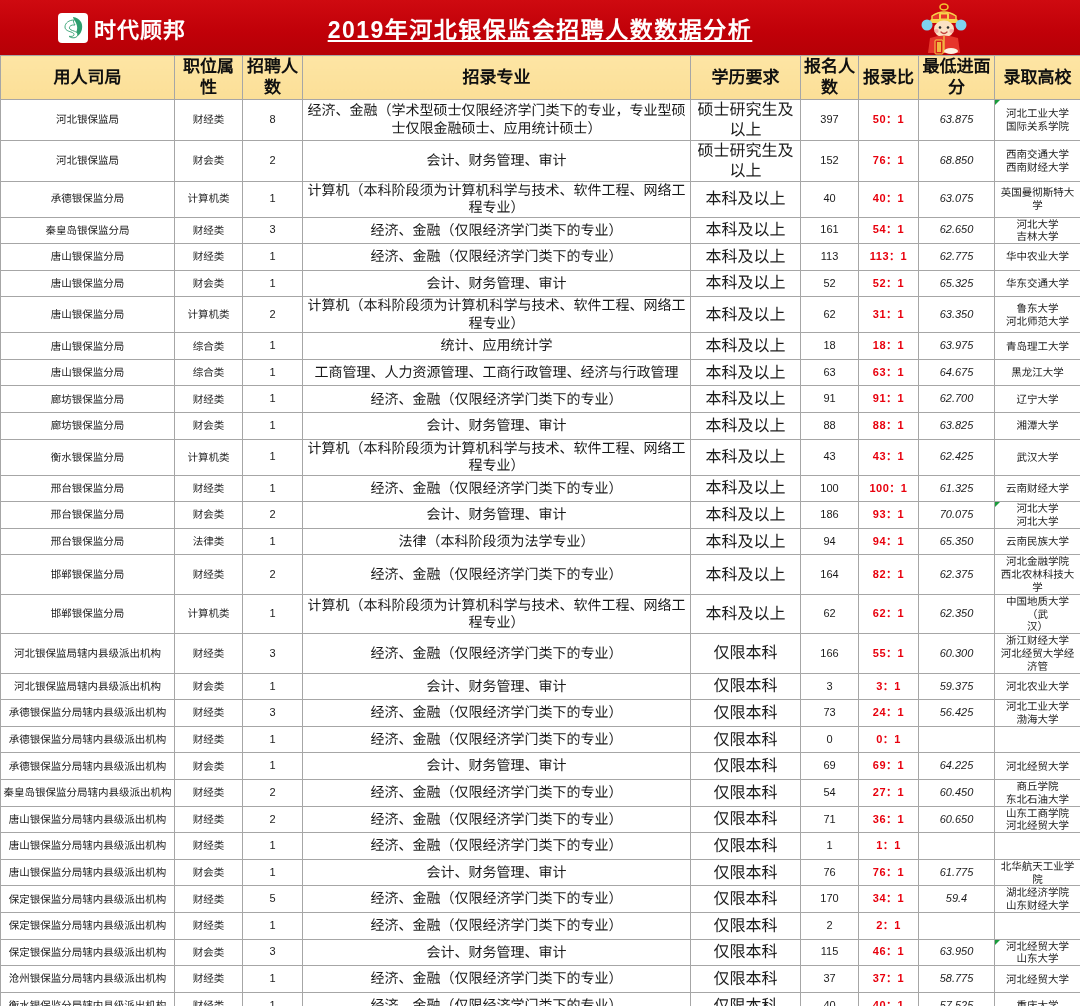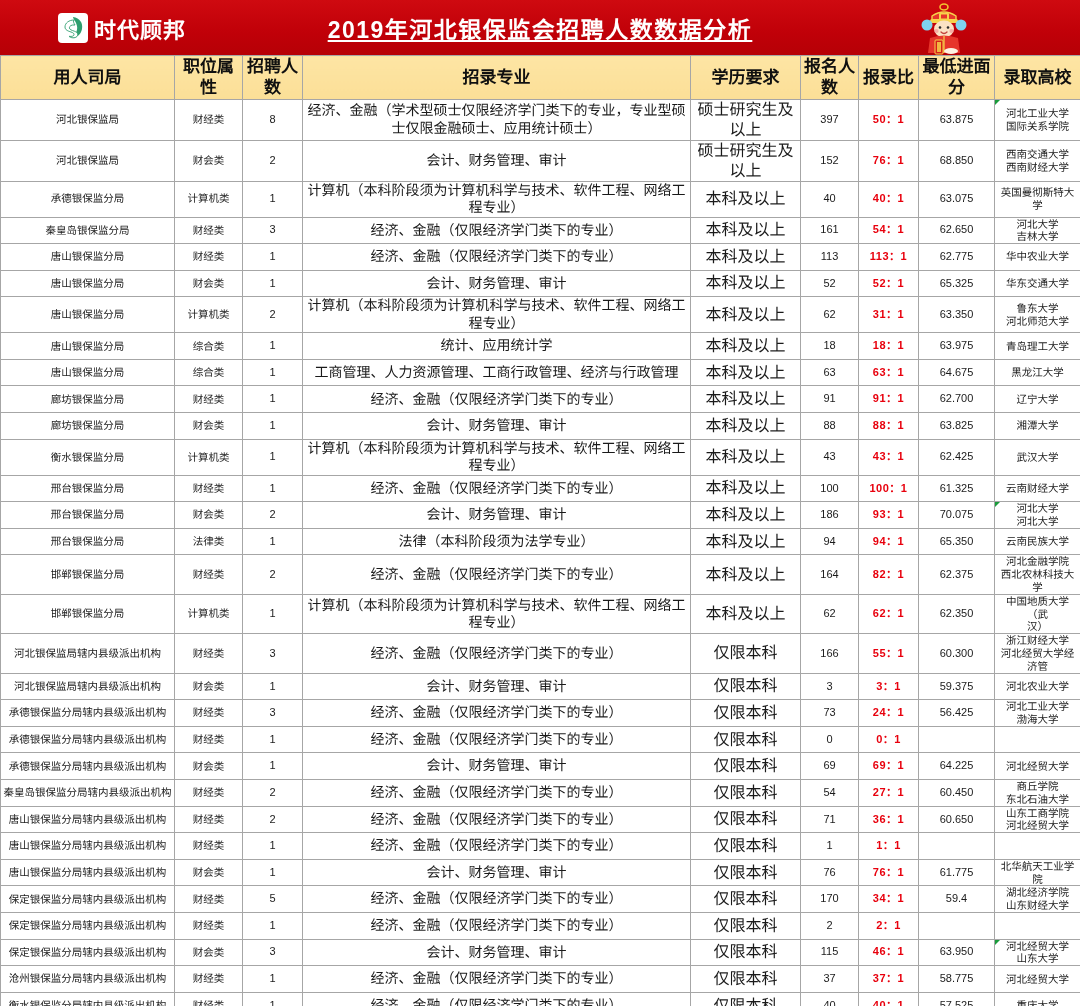--- a/index.html
+++ b/index.html
@@ -88,21 +88,21 @@
   col.c-score{width:76px;}
   col.c-school{width:86px;}
 
   td.dept{font-size:10.5px;}
   td.cat{font-size:10.5px;}
   td.num{font-size:11px;}
   td.major{font-size:14px;}
   td.edu{font-size:16px;}
   td.apply{font-size:11px;margin-left:21px;}
   td.ratio{font-size:11px;font-weight:bold;color:#e8000d;letter-spacing:0.5px;margin-left:24px;}
-  td.score{font-size:11px;}
+  td.score{font-size:11px;font-style:italic;}
   td.school{font-size:10.5px;position:relative;padding:0 1px;}
   td.school .lines{
     display:block;line-height:1.22;
     white-space:normal;word-break:break-all;
   }
   td.school .ln{display:block;}
   
   td.flag::before{
     content:"";
     position:absolute;left:0;top:0;

